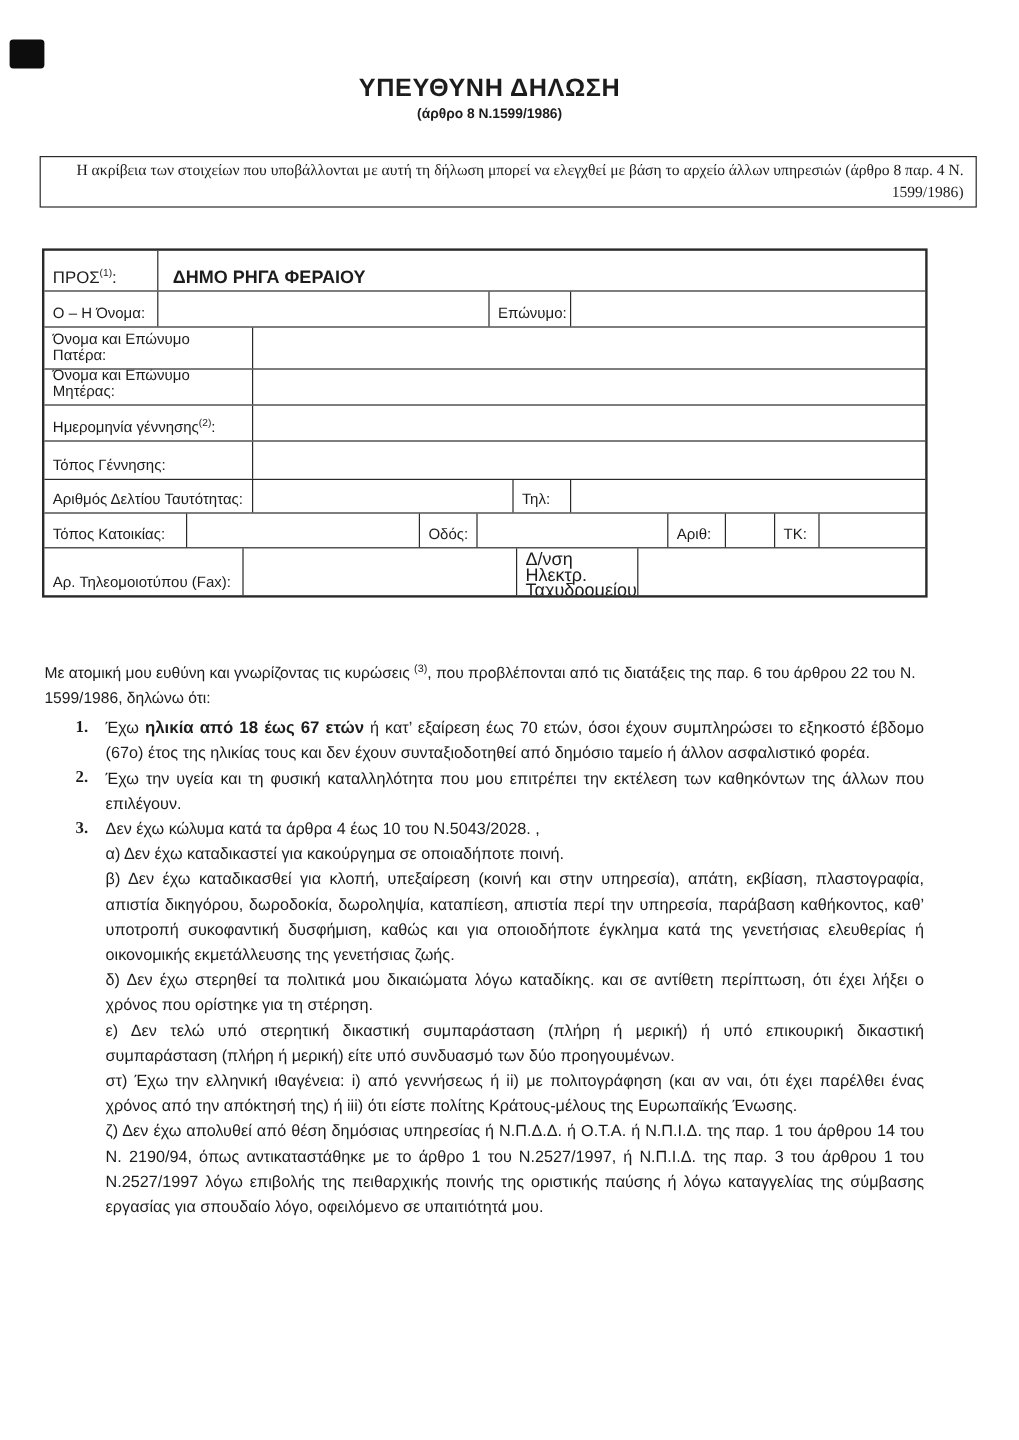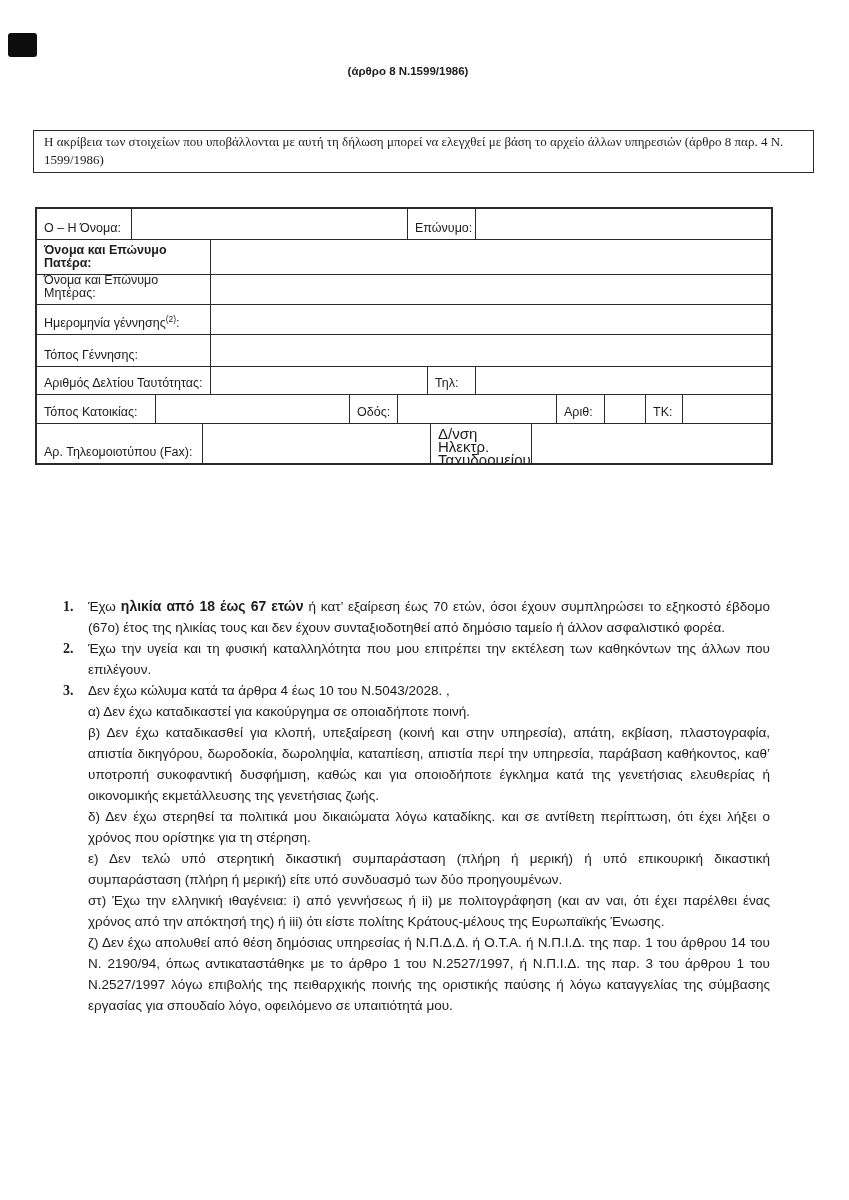--- a/index.html
+++ b/index.html
@@ -20,33 +20,33 @@
 
   
   .header{position:absolute;left:0;top:62px;width:816px;text-align:center;}
   .title{font-size:21px;font-weight:bold;letter-spacing:.5px;}
   .subtitle{font-size:11.5px;font-weight:bold;margin-top:3px;}
 
   
   .notice{position:absolute;left:33px;top:130px;width:781px;min-height:40px;
           border:1.5px solid var(--border);
           font-family:"Liberation Serif",serif;font-size:13px;line-height:18px;
-          text-align:left;padding:2px 10px 3px 10px;}
+          text-align:right;padding:2px 10px 3px 10px;}
 
   
   .ftable{position:absolute;left:35px;top:207px;width:738px;
           border:2px solid var(--border);font-size:12.5px;}
   .frow{display:flex;width:100%;}
   .frow + .frow{border-top:1px solid var(--border);}
   .fcell{display:flex;align-items:flex-end;padding:2px 4px 4px 7px;
          overflow:hidden;line-height:13px;}
   .fcell + .fcell{border-left:1px solid var(--border);}
   .fcell.grow{flex:1 1 auto;}
   .fcell sup{font-size:8.5px;line-height:8px;margin-bottom:4px;}
-  .r1{height:33px;}.r2{height:30px;}.r3{height:35px;font-weight:bold;}.r4{height:30px;}
+  .r1{height:33px;}.r2{height:30px;}.r3{height:35px;}.r4{height:30px;}
   .r5{height:30px;}.r6{height:32px;}.r7{height:28px;}.r8{height:29px;}
   .r9{height:40px;}
   .pros-label{font-size:14px;}
   .pros-value{font-weight:bold;font-size:15px;padding-left:12px;align-items:flex-end;}
   .email-label{align-items:flex-start;font-size:15px;line-height:13px;padding-top:3px;}
 
   
   .intro{position:absolute;left:37px;top:547px;width:776px;
          font-size:13px;line-height:21px;}
   .intro sup{font-size:9px;}
@@ -61,29 +61,36 @@
   .sub{text-align:justify;}
 </style>
 </head>
 <body>
 
 <div class="page">
 
   <div class="artifact"></div>
 
   <div class="header">
+    <div class="title">ΥΠΕΥΘΥΝΗ ΔΗΛΩΣΗ</div>
     <div class="subtitle">(άρθρο 8 Ν.1599/1986)</div>
   </div>
 
   <div class="notice">
     <span>Η ακρίβεια των στοιχείων που υποβάλλονται με αυτή τη δήλωση μπορεί να ελεγχθεί με βάση το αρχείο άλλων υπηρεσιών (άρθρο 8 παρ. 4 Ν. 1599/1986)</span>
   </div>
 
   <div class="ftable">
 
+    <div class="frow r1">
+      <div class="fcell pros-label" style="flex:0 0 94px;">
+        <span><span>ΠΡΟΣ</span><sup>(1)</sup><span>:</span></span>
+      </div>
+      <div class="fcell grow pros-value">ΔΗΜΟ ΡΗΓΑ ΦΕΡΑΙΟΥ</div>
+    </div>
 
     <div class="frow r2">
       <div class="fcell" style="flex:0 0 94px;">Ο – Η Όνομα:</div>
       <div class="fcell" style="flex:0 0 276px;"></div>
       <div class="fcell" style="flex:0 0 68px;">Επώνυμο:</div>
       <div class="fcell grow"></div>
     </div>
 
     <div class="frow r3">
       <div class="fcell" style="flex:0 0 173px;">Όνομα και Επώνυμο Πατέρα:</div>
@@ -127,20 +134,21 @@
 
     <div class="frow r9">
       <div class="fcell" style="flex:0 0 165px;">Αρ. Τηλεομοιοτύπου (Fax):</div>
       <div class="fcell" style="flex:0 0 228px;"></div>
       <div class="fcell email-label" style="flex:0 0 101px;">Δ/νση Ηλεκτρ. Ταχυδρομείου (Email):</div>
       <div class="fcell grow"></div>
     </div>
 
   </div>
 
+  <p class="intro"><span>Με ατομική μου ευθύνη και γνωρίζοντας τις κυρώσεις </span><sup>(3)</sup><span>, που προβλέπονται από τις διατάξεις της παρ. 6 του άρθρου 22 του Ν. 1599/1986, δηλώνω ότι:</span></p>
 
   <div class="dlist">
 
     <div class="li">
       <div class="num">1.</div>
       <div class="li-body"><span>Έχω </span><b>ηλικία από 18 έως 67 ετών</b><span> ή κατ’ εξαίρεση έως 70 ετών, όσοι έχουν συμπληρώσει το εξηκοστό έβδομο (67ο) έτος της ηλικίας τους και δεν έχουν συνταξιοδοτηθεί από δημόσιο ταμείο ή άλλον ασφαλιστικό φορέα.</span></div>
     </div>
 
     <div class="li">
       <div class="num">2.</div>

